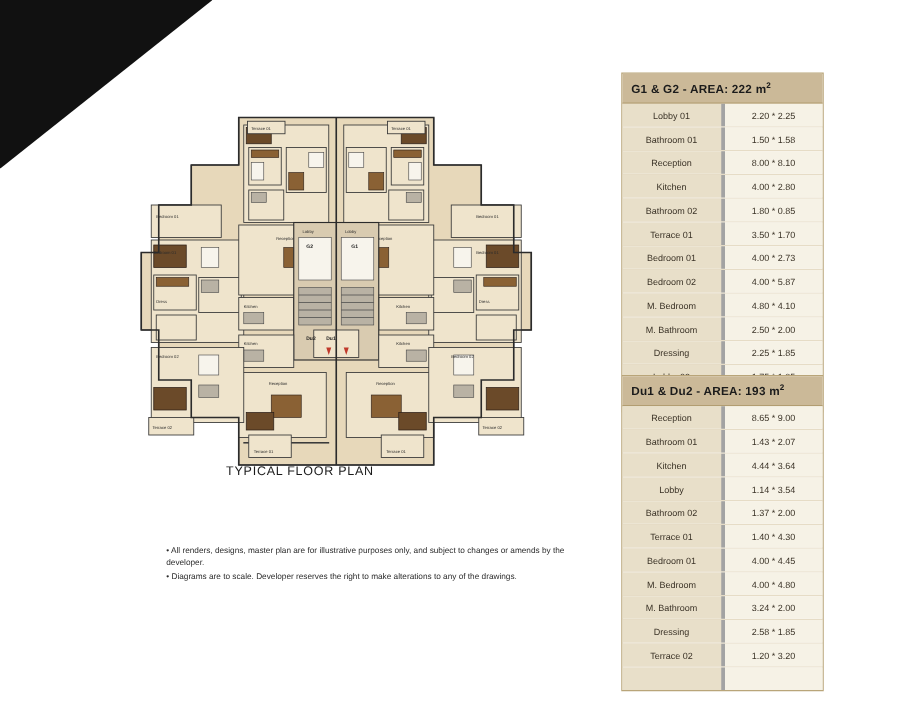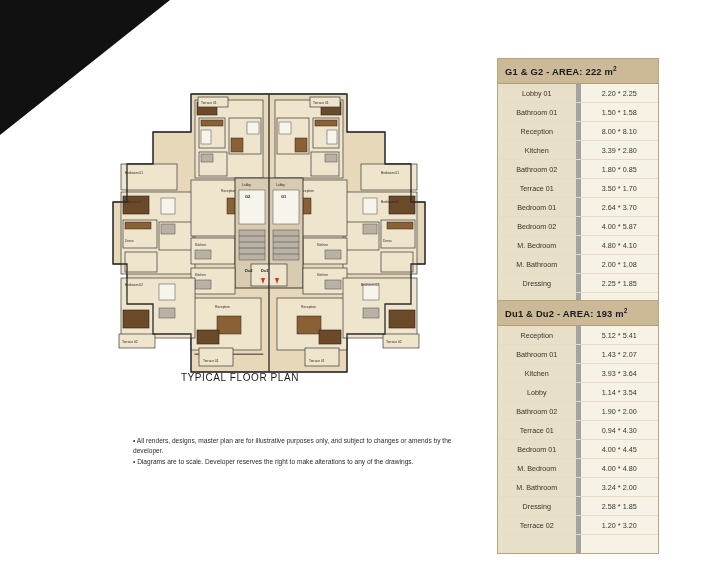--- a/index.html
+++ b/index.html
@@ -89,21 +89,21 @@
 
   .row {
     display: flex;
     height: 18px;
     border-bottom: 1px solid #e6dcc6;
   }
   .row:last-child { border-bottom: none; }
   .row .c-label {
     width: 50%;
     background: #e8dfc9;
-    border-right: 5px solid #a3a3a3;
+    border-right: 3px solid #a3a3a3;
     font-size: 7.2px;
     color: #3a3226;
     display: flex;
     align-items: center;
     justify-content: center;
   }
   .row .c-val {
     width: 50%;
     background: #f6f2e6;
     font-size: 7.2px;
@@ -329,45 +329,45 @@
     <div class="row">
         <div class="c-label">Bathroom 01</div>
         <div class="c-val">1.50 * 1.58</div>
       </div>
     <div class="row">
         <div class="c-label">Reception</div>
         <div class="c-val">8.00 * 8.10</div>
       </div>
     <div class="row">
         <div class="c-label">Kitchen</div>
-        <div class="c-val">3.39 * 2.80</div>
+        <div class="c-val">4.00 * 2.80</div>
       </div>
     <div class="row">
         <div class="c-label">Bathroom 02</div>
         <div class="c-val">1.80 * 0.85</div>
       </div>
     <div class="row">
         <div class="c-label">Terrace 01</div>
         <div class="c-val">3.50 * 1.70</div>
       </div>
     <div class="row">
         <div class="c-label">Bedroom 01</div>
-        <div class="c-val">2.64 * 3.70</div>
+        <div class="c-val">4.00 * 2.73</div>
       </div>
     <div class="row">
         <div class="c-label">Bedroom 02</div>
         <div class="c-val">4.00 * 5.87</div>
       </div>
     <div class="row">
         <div class="c-label">M. Bedroom</div>
         <div class="c-val">4.80 * 4.10</div>
       </div>
     <div class="row">
         <div class="c-label">M. Bathroom</div>
-        <div class="c-val">2.00 * 1.08</div>
+        <div class="c-val">2.50 * 2.00</div>
       </div>
     <div class="row">
         <div class="c-label">Dressing</div>
         <div class="c-val">2.25 * 1.85</div>
       </div>
     <div class="row">
         <div class="c-label">Lobby 02</div>
         <div class="c-val">1.75 * 1.85</div>
       </div>
     <div class="row">
@@ -377,41 +377,41 @@
   </div>
 </div>
 
 <div class="table-block" id="table-d">
   <div class="table-header">
     <span>Du1 &amp; Du2 - AREA: 193 m</span><sup>2</sup>
   </div>
   <div>
     <div class="row">
         <div class="c-label">Reception</div>
-        <div class="c-val">5.12 * 5.41</div>
+        <div class="c-val">8.65 * 9.00</div>
       </div>
     <div class="row">
         <div class="c-label">Bathroom 01</div>
         <div class="c-val">1.43 * 2.07</div>
       </div>
     <div class="row">
         <div class="c-label">Kitchen</div>
-        <div class="c-val">3.93 * 3.64</div>
+        <div class="c-val">4.44 * 3.64</div>
       </div>
     <div class="row">
         <div class="c-label">Lobby</div>
         <div class="c-val">1.14 * 3.54</div>
       </div>
     <div class="row">
         <div class="c-label">Bathroom 02</div>
-        <div class="c-val">1.90 * 2.00</div>
+        <div class="c-val">1.37 * 2.00</div>
       </div>
     <div class="row">
         <div class="c-label">Terrace 01</div>
-        <div class="c-val">0.94 * 4.30</div>
+        <div class="c-val">1.40 * 4.30</div>
       </div>
     <div class="row">
         <div class="c-label">Bedroom 01</div>
         <div class="c-val">4.00 * 4.45</div>
       </div>
     <div class="row">
         <div class="c-label">M. Bedroom</div>
         <div class="c-val">4.00 * 4.80</div>
       </div>
     <div class="row">

